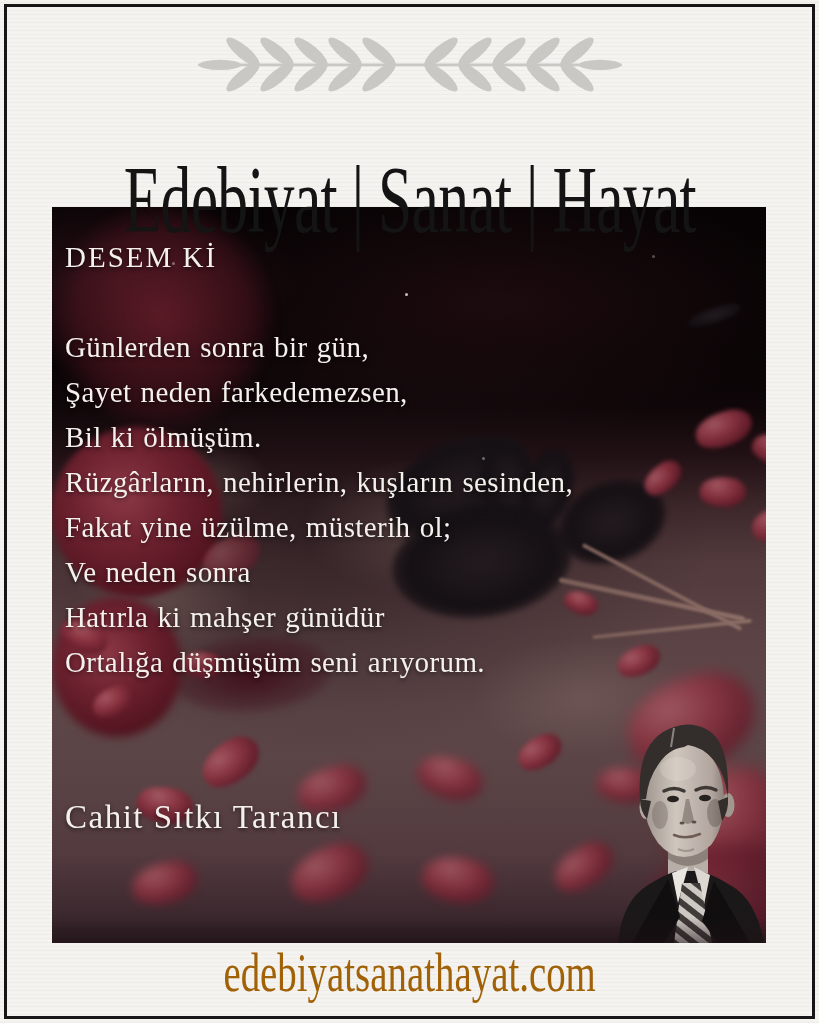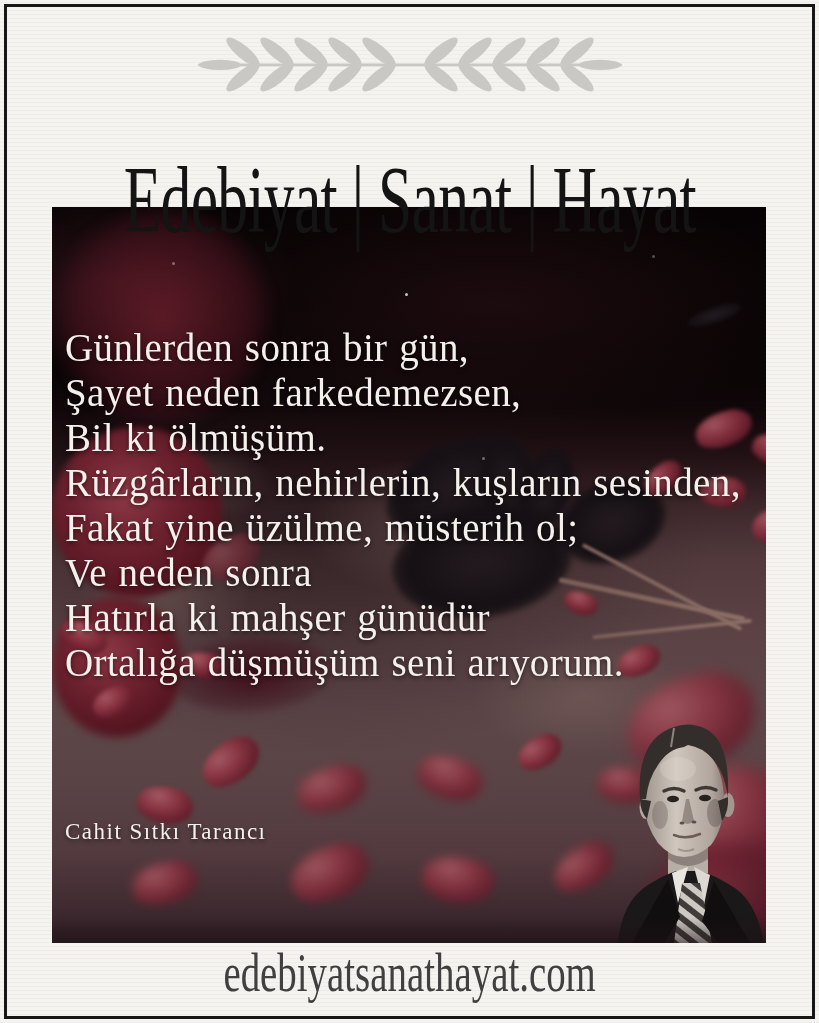--- a/index.html
+++ b/index.html
@@ -66,28 +66,28 @@
     background:radial-gradient(circle at 42% 40%, #8c3845 0%, #6e2230 35%, #541520 70%, #3c0d16 100%);
     filter:blur(3px);
   }
   
   .poem-layer { position:absolute; inset:0; z-index:5; color:#f4f1ec;
     text-shadow:0 2px 4px rgba(0,0,0,.55); }
   .poem-title {
     position:absolute; left:13px; top:34px; font-size:29px; letter-spacing:2px; white-space:nowrap;
   }
   .poem-lines { position:absolute; left:13px; top:118px; }
-  .poem-line { font-size:39px; line-height:45px; letter-spacing:.4px; word-spacing:1.5px; white-space:nowrap; }
-  .poem-author { position:absolute; left:13px; top:612px; font-size:23px; letter-spacing:1.5px; white-space:nowrap; }
+  .poem-line { font-size:29px; line-height:45px; letter-spacing:.4px; word-spacing:1.5px; white-space:nowrap; }
+  .poem-author { position:absolute; left:13px; top:592px; font-size:33px; letter-spacing:1.5px; white-space:nowrap; }
   
   .portrait { position:absolute; right:0; bottom:0; width:150px; height:240px; z-index:4; }
   
   .website {
     position:absolute; top:944px; left:0; width:100%; text-align:center; z-index:2;
-    font-size:54px; line-height:1.1; color:#404040; white-space:nowrap;
+    font-size:54px; line-height:1.1; color:#a16207; white-space:nowrap;
   }
   .website .squeeze { display:inline-block; transform:scale(0.72,1.0); transform-origin:50% 50%; letter-spacing:0; }
 </style>
 </head>
 <body>
 
 <div class="frame"></div>
 
 <svg class="ornament" width="424" height="58" viewBox="0 0 424 58" aria-hidden="true">
   <g fill="#c9c8c5">
@@ -230,20 +230,21 @@
 
     <path d="M70 96 L66 118 Q71 124 78 118 L73 96 Z" fill="rgba(100,88,82,.5)"></path>
     <ellipse cx="66" cy="120" rx="2.5" ry="1.5" fill="#5a4f49"></ellipse>
     <ellipse cx="78" cy="119" rx="2.5" ry="1.5" fill="#5a4f49"></ellipse>
 
     <path d="M58 132 Q70 137 84 131" stroke="#6d5b54" stroke-width="2.5" fill="none" stroke-linecap="round"></path>
     <path d="M62 146 Q70 150 78 146" stroke="rgba(90,78,72,.35)" stroke-width="2" fill="none"></path>
   </svg>
 
   <div class="poem-layer">
+    <div class="poem-title">DESEM Kİ</div>
     <div class="poem-lines">
       <div class="poem-line">Günlerden sonra bir gün,</div>
       <div class="poem-line">Şayet neden farkedemezsen,</div>
       <div class="poem-line">Bil ki ölmüşüm.</div>
       <div class="poem-line">Rüzgârların, nehirlerin, kuşların sesinden,</div>
       <div class="poem-line">Fakat yine üzülme, müsterih ol;</div>
       <div class="poem-line">Ve neden sonra</div>
       <div class="poem-line">Hatırla ki mahşer günüdür</div>
       <div class="poem-line">Ortalığa düşmüşüm seni arıyorum.</div>
     </div>

